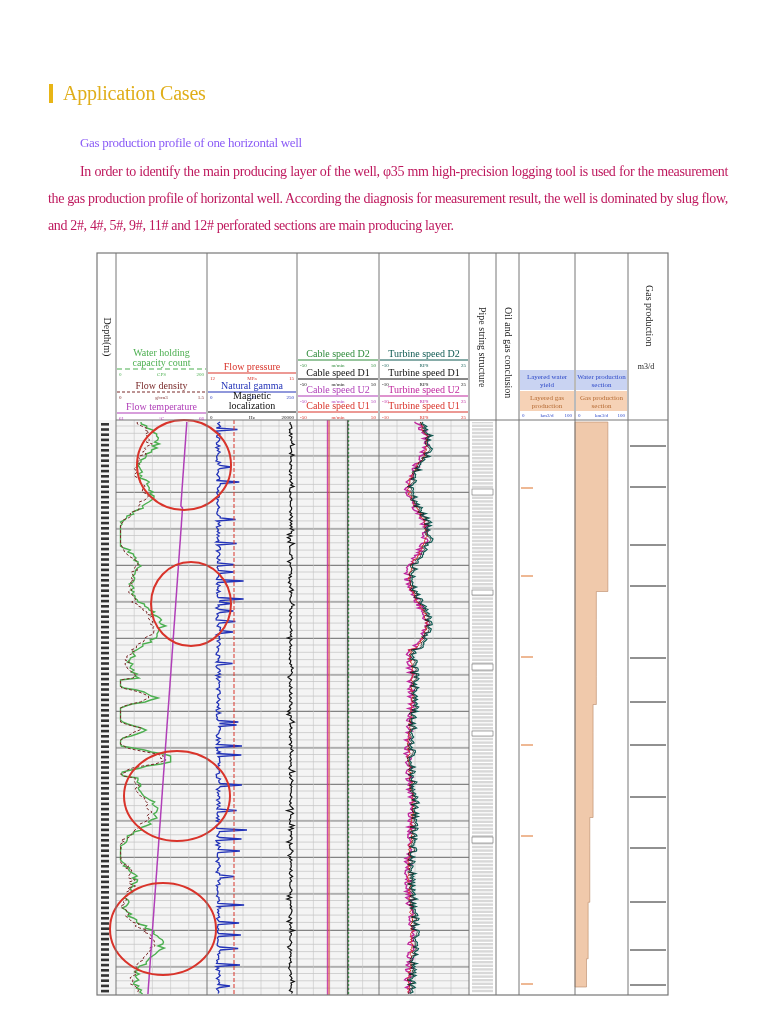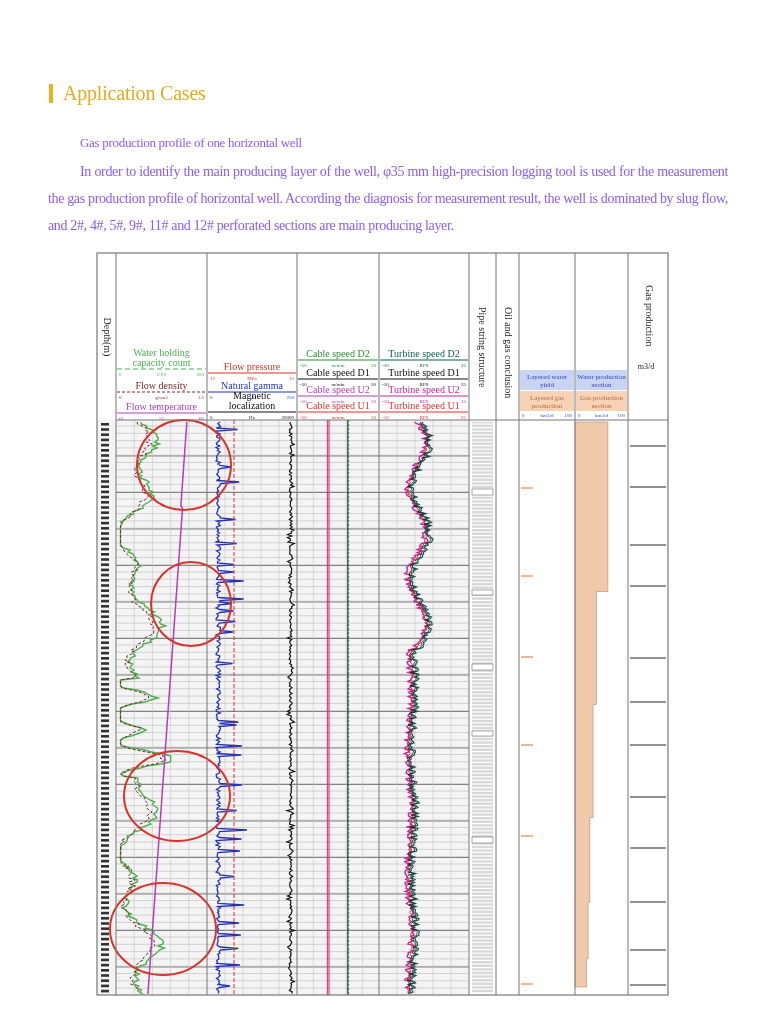--- a/index.html
+++ b/index.html
@@ -1,21 +1,21 @@
 <!DOCTYPE html>
 <html><head>
 <meta charset="utf-8">
 <style>
   html,body{margin:0;padding:0;background:#fff;}
   body{width:775px;height:1015px;position:relative;overflow:hidden;font-family:"Liberation Serif",serif;color:#111;}
   .heading{position:absolute;left:49px;top:82px;display:flex;align-items:center;}
   .heading .bar{width:4px;height:19px;background:#e8b516;margin-right:10px;}
   .heading .title{font-size:20px;color:#e0ae1a;letter-spacing:-0.2px;}
   .subtitle{position:absolute;left:80px;top:135px;font-size:13px;color:#8b5cf6;letter-spacing:-0.3px;}
-  .para{position:absolute;left:48px;top:158px;width:680px;font-size:14px;line-height:27px;letter-spacing:-0.35px;text-align:justify;color:#8b5cf6;}
+  .para{position:absolute;left:48px;top:158px;width:680px;font-size:14px;line-height:27px;letter-spacing:-0.35px;text-align:justify;color:#be185d;}
   .para p{margin:0;text-indent:32px;}
   #chart{position:absolute;left:0;top:0;}
   .svgtext{font-family:"Liberation Serif",serif;}
 </style>
 </head>
 <body>
 
 <div class="heading">
   <span class="bar"></span>
   <span class="title">Application Cases</span>

